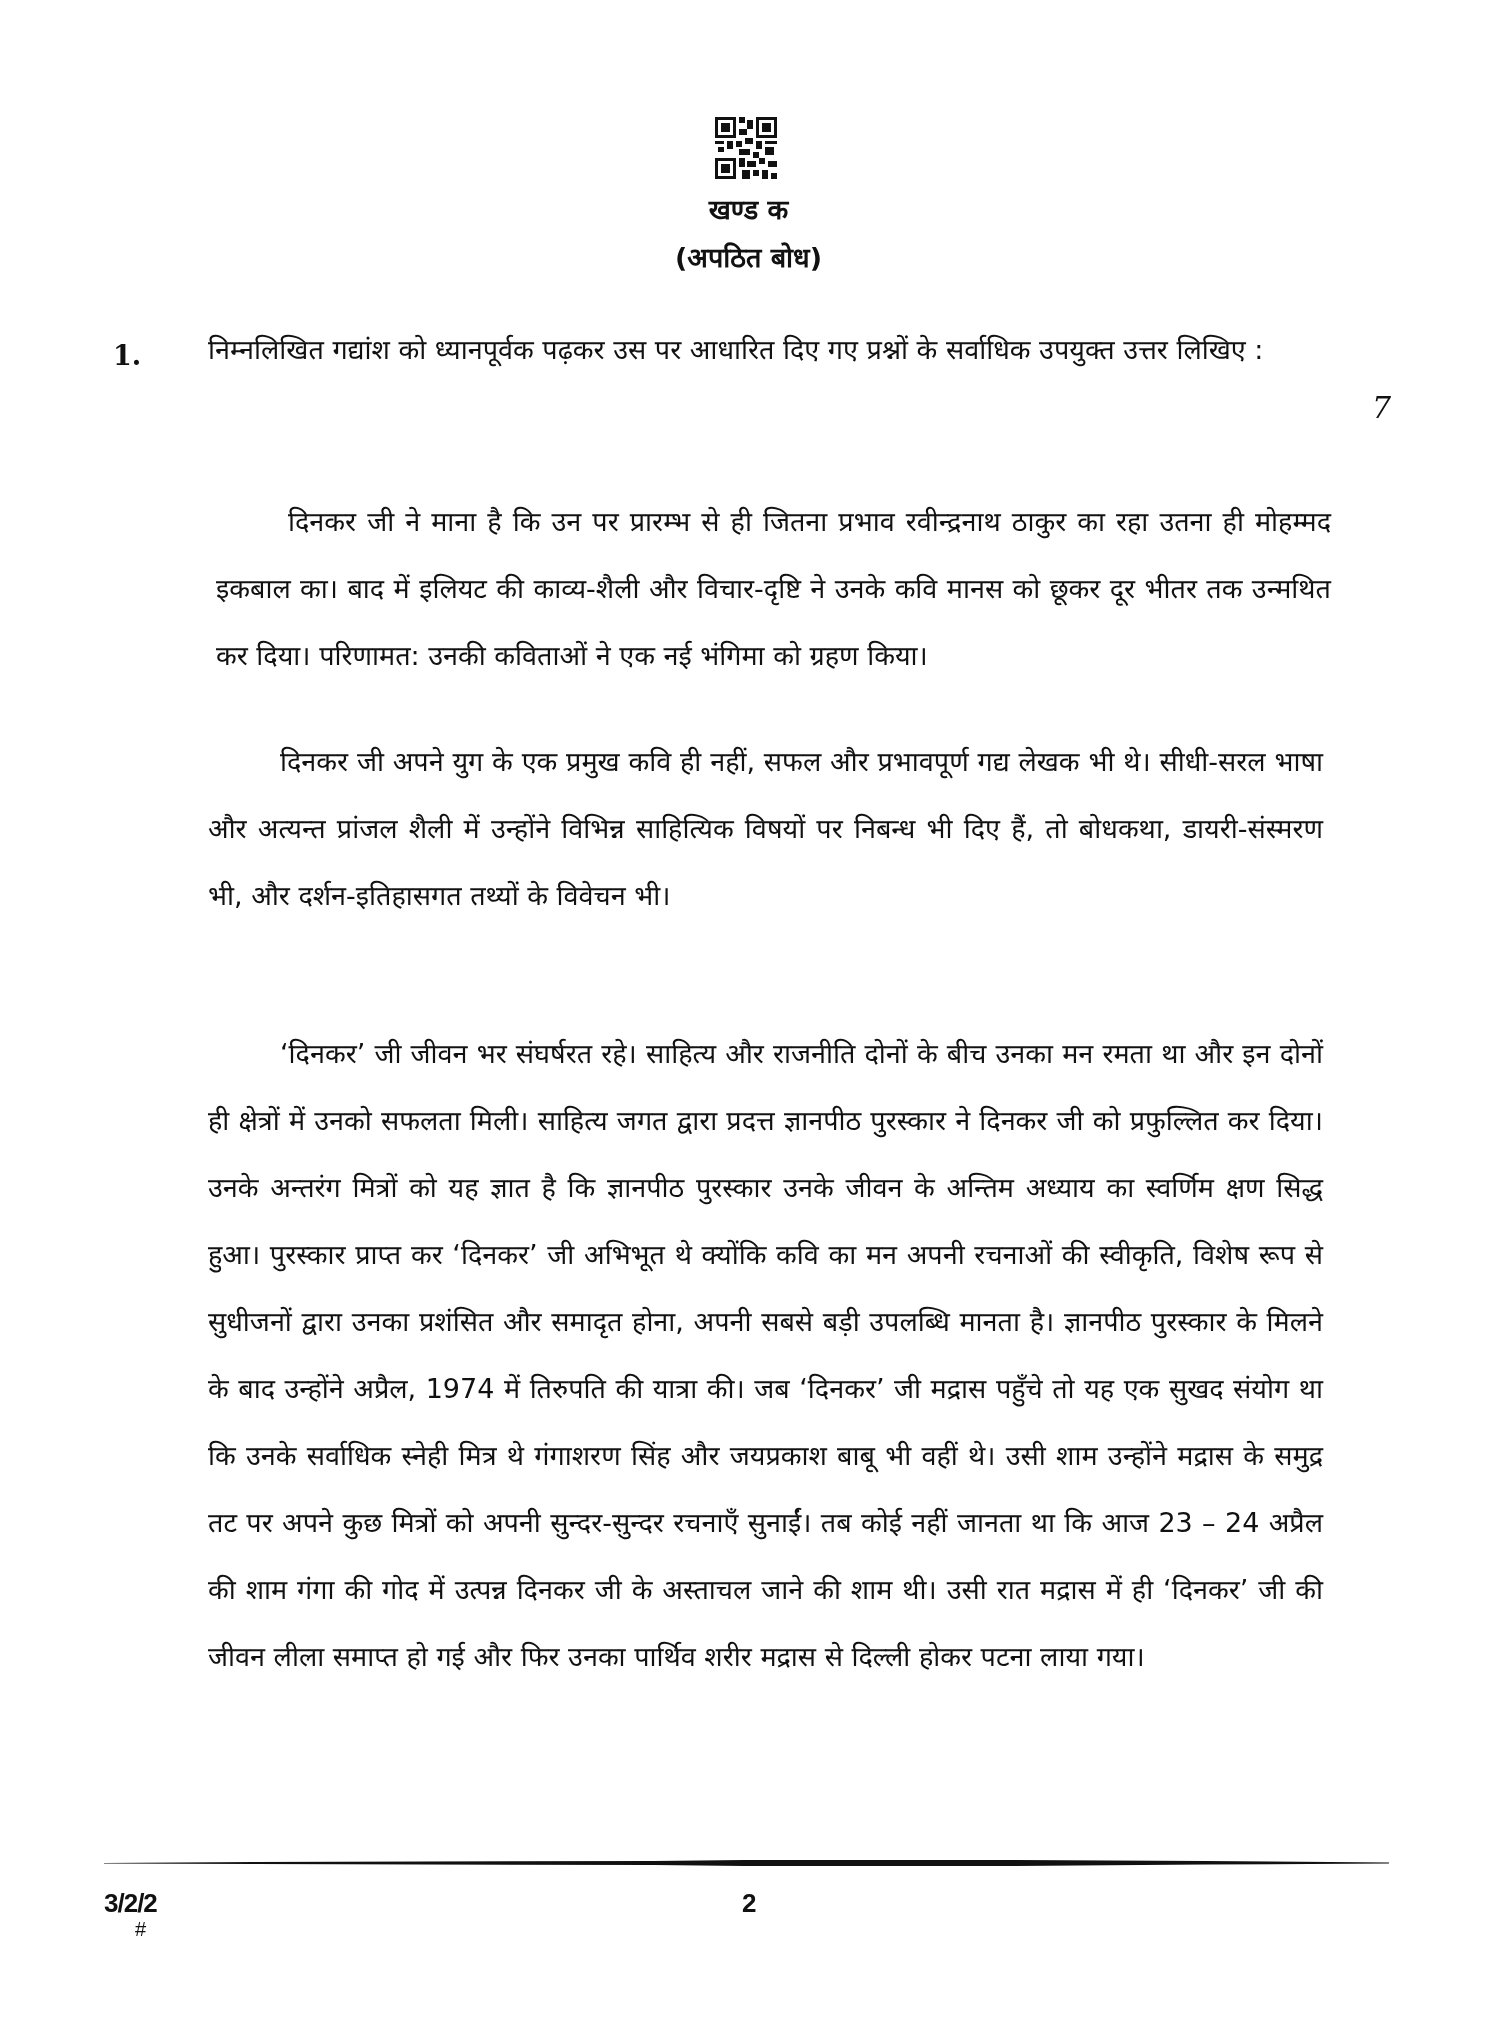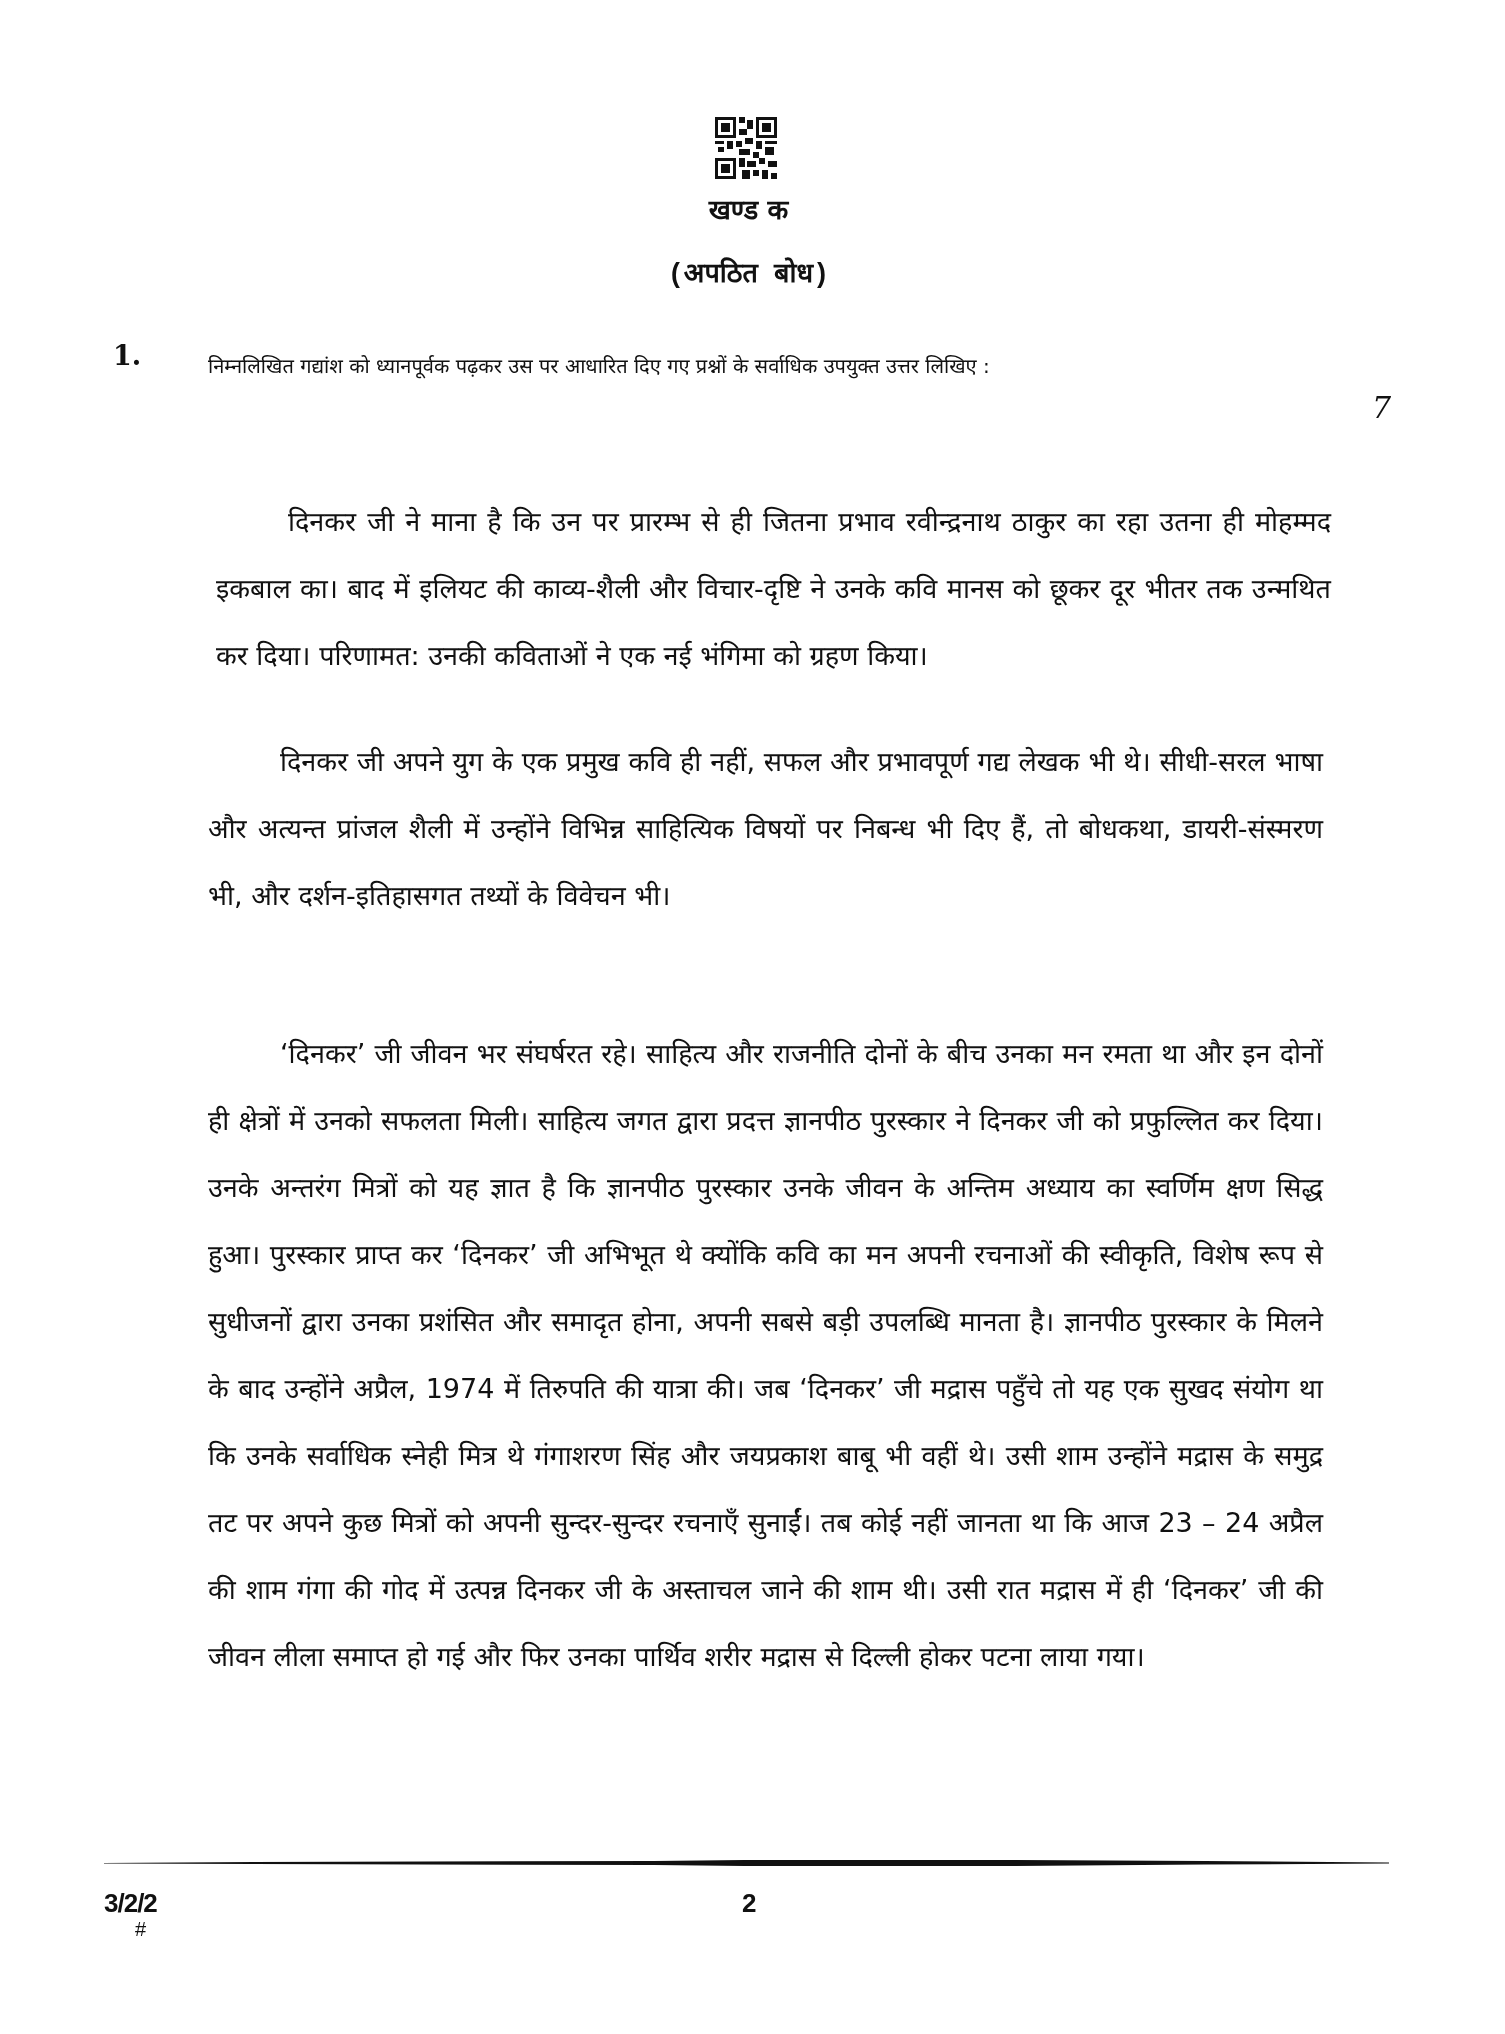--- a/index.html
+++ b/index.html
@@ -25,36 +25,36 @@
   .section-title {
     position: absolute;
     left: 0;
     width: 1497px;
     text-align: center;
     font-weight: bold;
     font-size: 27px;
     font-family: "DejaVu Sans", sans-serif;
   }
   .section-title.t1 { top: 190px; }
-  .section-title.t2 { top: 253px; font-family: Liberation Mono, monospace; }
+  .section-title.t2 { top: 238px; }
 
   .q-num {
     position: absolute;
     left: 113px;
     top: 340px;
     font-size: 27px;
     font-weight: bold;
     font-family: "DejaVu Serif", serif;
   }
   .q-instruction {
     position: absolute;
     left: 208px;
-    top: 340px;
+    top: 324px;
     width: 1115px;
-    font-size: 20px;
+    font-size: 27px;
     line-height: 52px;
   }
   .marks {
     position: absolute;
     left: 1372px;
     top: 390px;
     font-size: 30px;
     font-style: italic;
     font-family: "DejaVu Serif", serif;
   }

